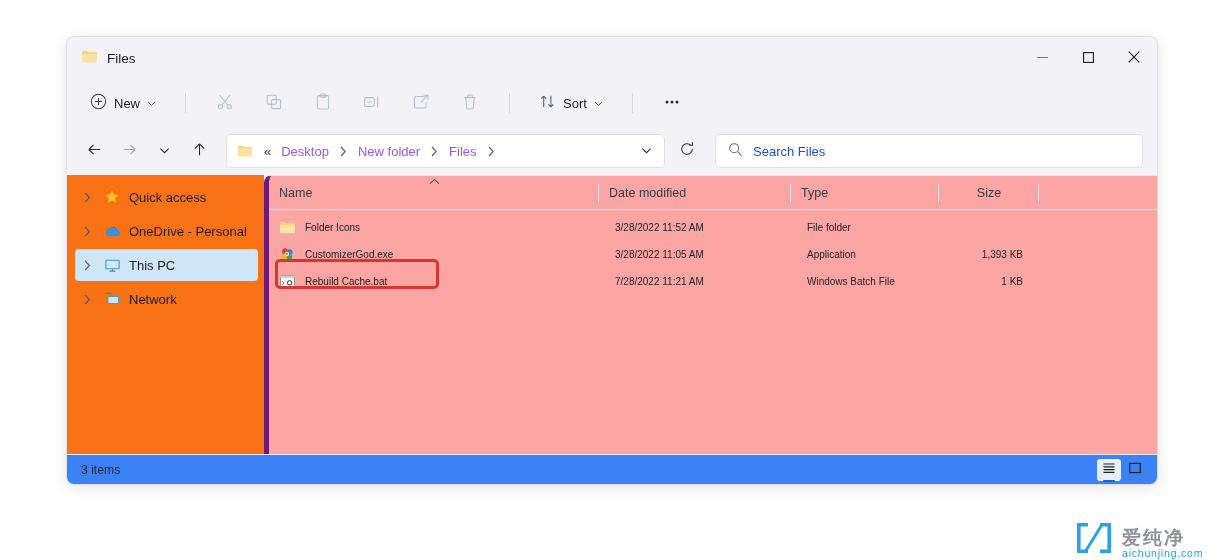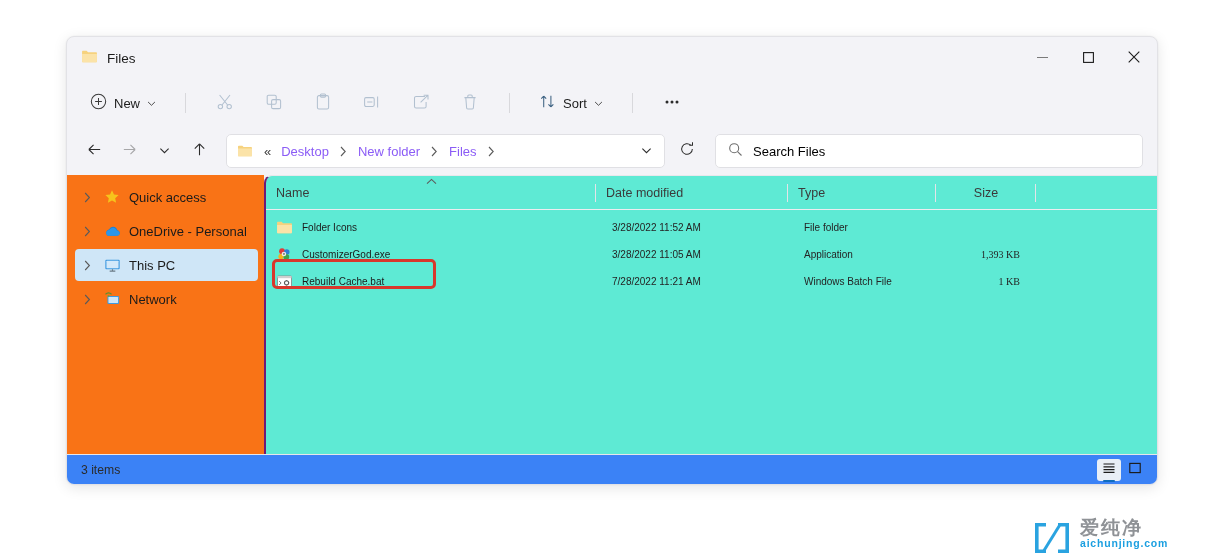--- a/index.html
+++ b/index.html
@@ -184,21 +184,21 @@
     border-radius: 5px;
     display: flex;
     align-items: center;
     gap: 10px;
     padding: 0 12px;
     margin-left: 10px;
     flex: 0 0 auto;
   }
   .search-ph {
     font-size: 13px;
-    color: #000000;
+    color: #1d4ed8;
   }
 
   
   .body {
     flex: 1 1 auto;
     display: flex;
     min-height: 0;
     padding: 0 0 0 0;
   }
 
@@ -232,23 +232,23 @@
     flex: 0 0 18px;
   }
   .nav-label {
     font-size: 13px;
     color: #1b1b1b;
     white-space: nowrap;
   }
 
   .content {
     flex: 1 1 auto;
-    background: #5eead4;
+    background: #fca5a5;
     border-top-left-radius: 8px;
-    border-left: 2px solid #701a75;
+    border-left: 5px solid #701a75;
     border-top: 1px solid #e8e8ec;
     display: flex;
     flex-direction: column;
     min-width: 0;
     overflow: hidden;
   }
 
   
   .colhead {
     height: 34px;
@@ -311,21 +311,21 @@
     align-items: center;
     height: 27px;
     padding: 0 10px;
     white-space: nowrap;
     overflow: hidden;
     flex: 0 0 auto;
   }
   .cell-name { width: 330px; gap: 9px; padding-left: 4px; }
   .cell-date { width: 192px; color: #242424; }
   .cell-type { width: 148px; color: #242424; }
-  .cell-size { width: 100px; color: #242424; justify-content: flex-end; padding-right: 22px; font-family: Liberation Serif, serif; }
+  .cell-size { width: 100px; color: #242424; justify-content: flex-end; padding-right: 22px; }
   .file-icon { width: 17px; height: 17px; flex: 0 0 17px; display: flex; align-items: center; justify-content: center; }
 
   
   .annot-box {
     position: absolute;
     border: 3px solid #d8372c;
     border-radius: 5px;
     pointer-events: none;
   }
 
@@ -362,42 +362,42 @@
     bottom: -1px;
     left: 6px; right: 6px;
     height: 2px;
     background: #0f6cbd;
     border-radius: 1px;
   }
 
   
   .watermark {
     position: absolute;
-    left: 1032px;
+    left: 1074px;
     top: 518px;
     display: flex;
-    align-items: flex-start;
+    align-items: flex-end;
     gap: 8px;
   }
   .wm-logo {
     width: 40px; height: 40px;
     flex: 0 0 40px;
   }
   .wm-text { display: flex; flex-direction: column; gap: 1px; }
   .wm-cn {
     font-size: 19px;
     font-weight: bold;
     color: #8f9296;
     letter-spacing: 2px;
     line-height: 1;
     font-family: "DejaVu Sans", sans-serif;
   }
   .wm-en {
     font-size: 10.5px;
-    font-weight: bold;
+    font-weight: normal;
     color: #1b9fe0;
     letter-spacing: 0.8px;
     line-height: 1;
   }
 </style>
 </head>
 <body>
 
 <div id="root">
 

